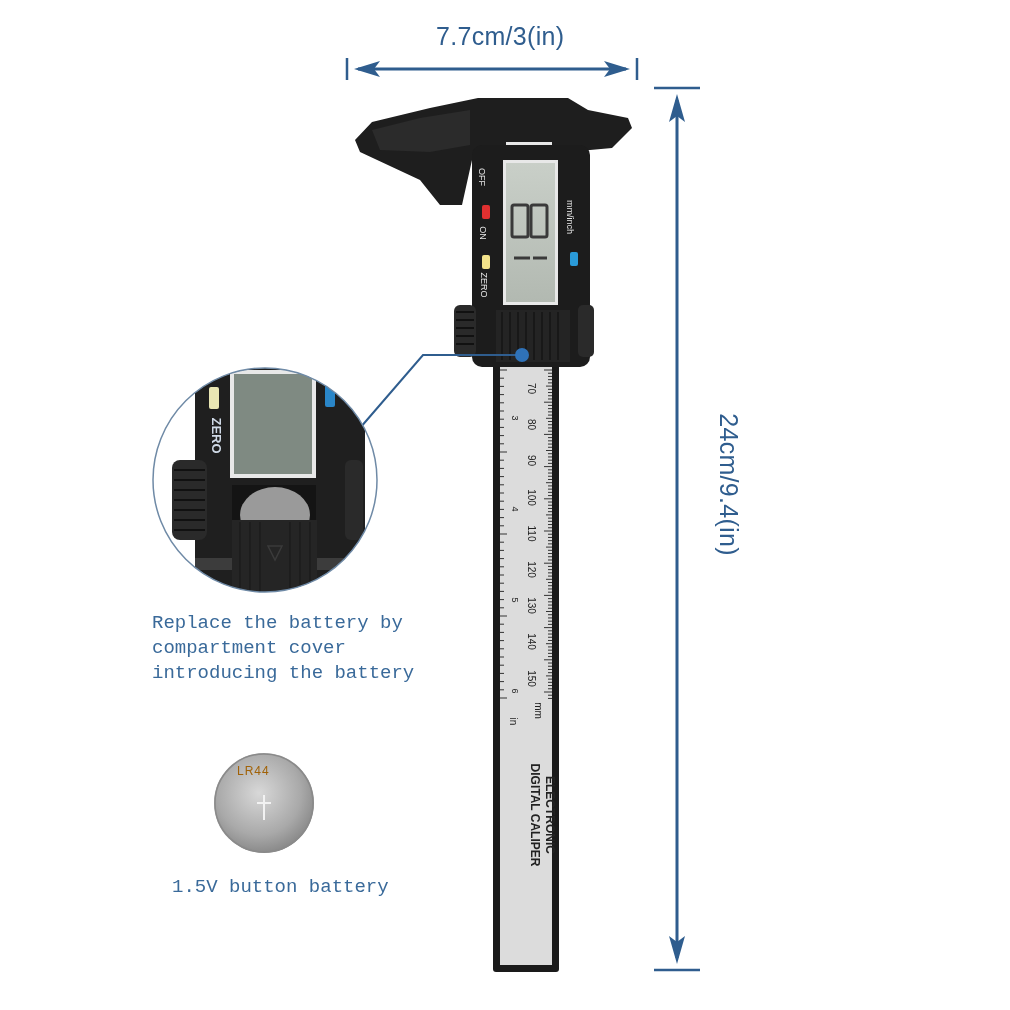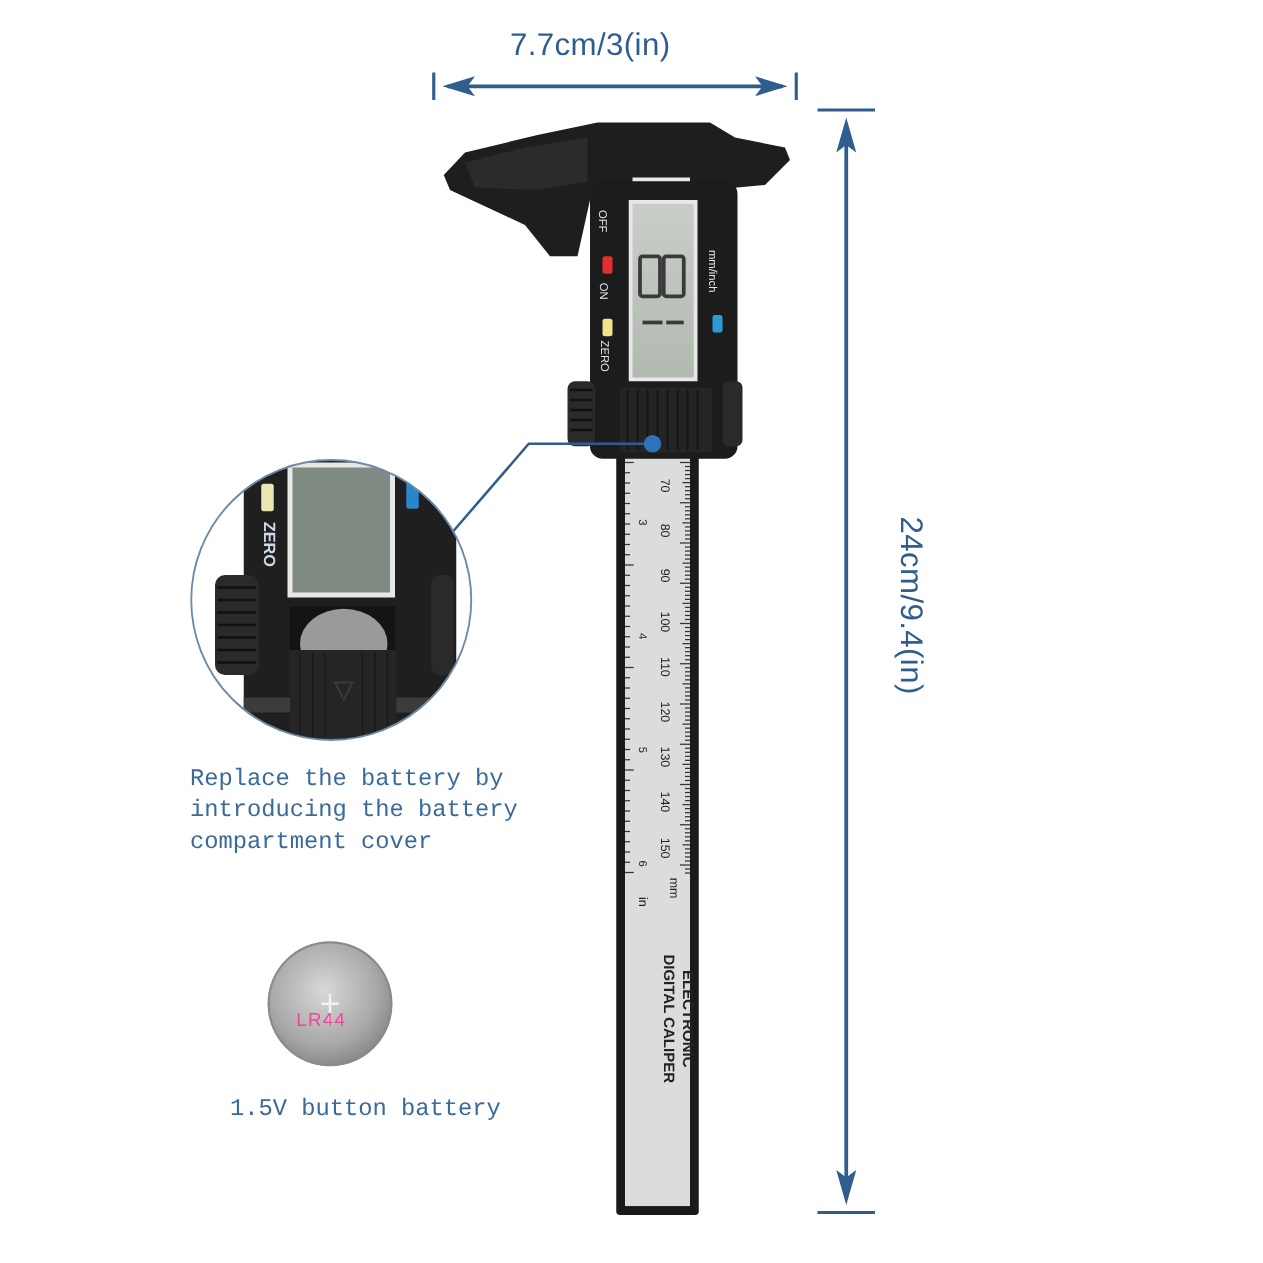--- a/index.html
+++ b/index.html
@@ -298,21 +298,21 @@
   </g>
 
   <g>
     <circle cx="264" cy="803" r="50" fill="url(#coinG)"></circle>
     <circle cx="264" cy="803" r="49" fill="none" stroke="#8a8a8a" stroke-width="1.5"></circle>
     <line x1="264" y1="795" x2="264" y2="820" stroke="#f2f2f2" stroke-width="2"></line>
     <line x1="257" y1="803" x2="271" y2="803" stroke="#f2f2f2" stroke-width="2"></line>
   </g>
 </svg>
 
-<div class="abs dim-text" style="left:408px; top:22px;text-align:center;">7.7cm/3(in)</div>
+<div class="abs dim-text" style="left:436px; top:22px;text-align:center;">7.7cm/3(in)</div>
 
 <div class="abs dim-text" style="left:638px; top:470px; width:180px; text-align:center; transform:rotate(90deg); transform-origin:center;">24cm/9.4(in)</div>
 
 <div class="abs" style="left:473px; top:172px; font-size:9px; color:#e8e8e8; transform:rotate(90deg);">OFF</div>
 <div class="abs" style="left:476px; top:228px; font-size:9px; color:#e8e8e8; transform:rotate(90deg);">ON</div>
 <div class="abs" style="left:471px; top:280px; font-size:9px; color:#e8e8e8; transform:rotate(90deg);">ZERO</div>
 <div class="abs" style="left:553px; top:212px; font-size:9px; color:#e8e8e8; transform:rotate(90deg);">mm/inch</div>
 
 <div id="mmLabels">
     <div class="abs" style="left: 524px; top: 383px; font-size: 10px; color: rgb(34, 34, 34); transform: rotate(90deg); width: 14px; text-align: center;">70</div>
@@ -337,18 +337,18 @@
 
 <div class="abs" style="left:472px; top:800px; width:140px; text-align:center; font-size:12px; font-weight:bold; color:#222; transform:rotate(90deg); line-height:15px;">
   <div>ELECTRONIC</div>
   <div>DIGITAL CALIPER</div>
 </div>
 
 <div class="abs" style="left:198px; top:428px; font-size:13px; font-weight:bold; color:#cfd9e6; transform:rotate(90deg);">ZERO</div>
 
 <div class="abs note" style="left:152px; top:611px;">
   <div>Replace the battery by</div>
+  <div>compartment cover</div>
   <div>introducing the battery</div>
-  <div>compartment cover</div>
 </div>
 
-<div class="abs" style="left:237px; top:764px; font-size:15px; color:#ec4899; letter-spacing:1px;margin-top:44px;">LR44</div>
-<div class="abs note" style="left:172px; top:875px;margin-left:12px;">1.5V button battery</div>
+<div class="abs" style="left:237px; top:764px; font-size:12px; color:#a16207; letter-spacing:1px;">LR44</div>
+<div class="abs note" style="left:172px; top:875px;">1.5V button battery</div>
 
 </body></html>

